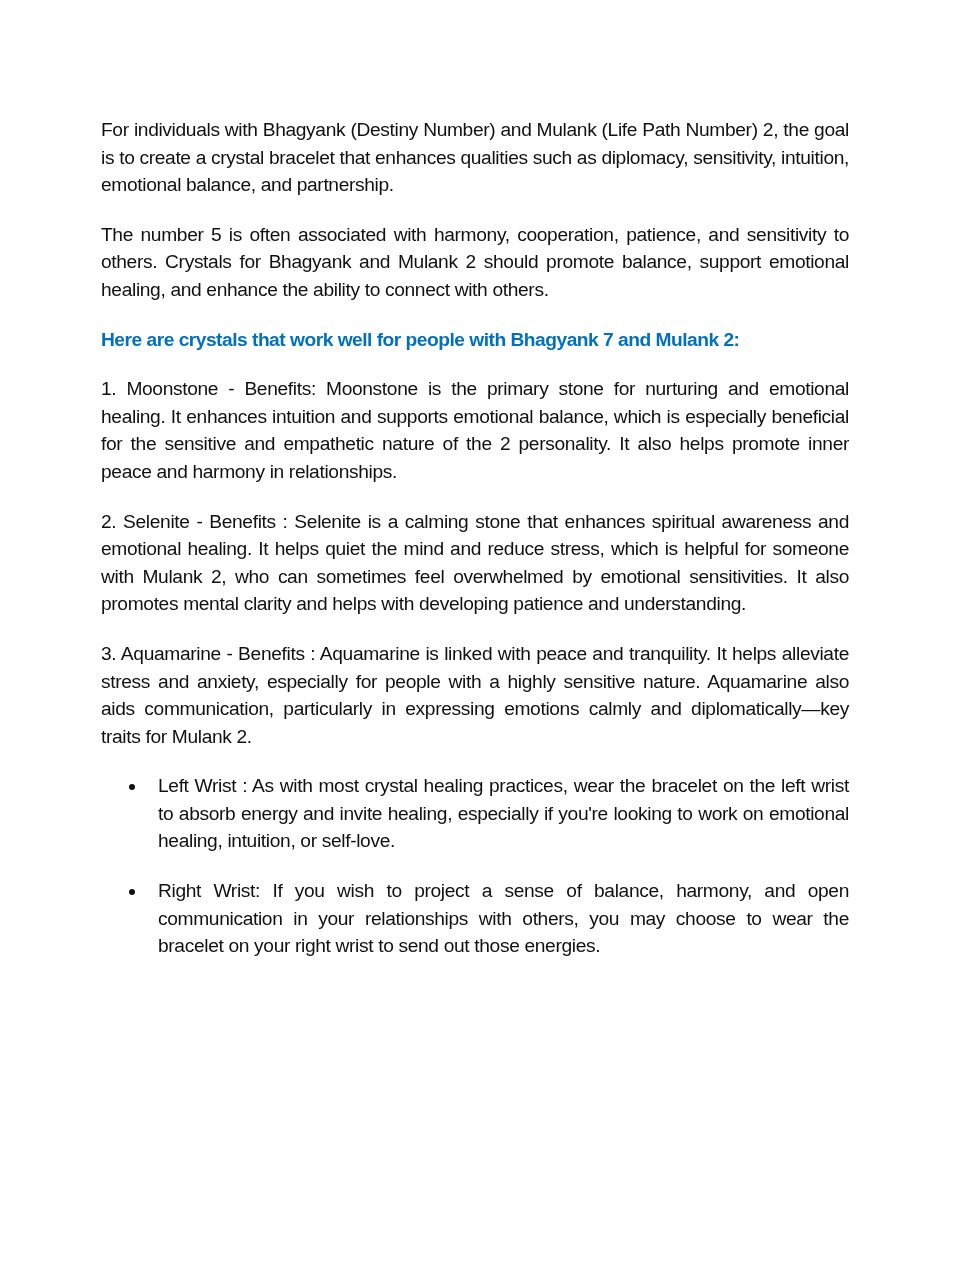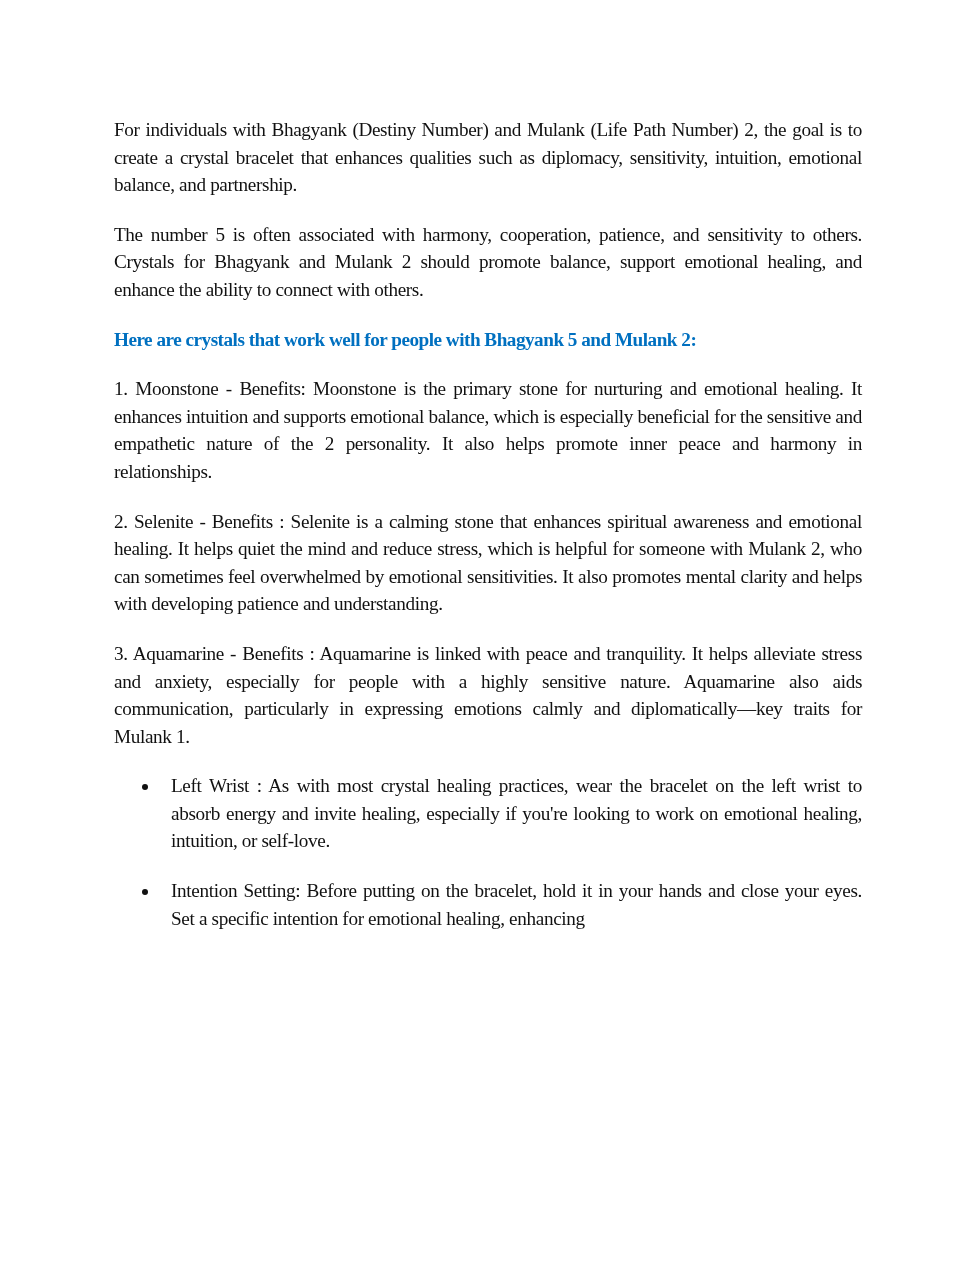--- a/index.html
+++ b/index.html
@@ -10,24 +10,23 @@
     body {
       width: 980px;
       height: 1268px;
       overflow: hidden;
       position: relative;
       font-family: "Liberation Sans", "DejaVu Sans", sans-serif;
       color: #111111;
     }
     .page {
       position: absolute;
-      left: 114px;
+      left: 101px;
       top: 116px;
       width: 748px;
-      font-family: Liberation Serif, serif;
     }
     .para {
       font-size: 19.2px;
       line-height: 27.6px;
       text-align: justify;
       margin: 0 0 22px 0;
       letter-spacing: -0.35px;
       word-spacing: 0px;
     }
     .heading {
@@ -62,30 +61,30 @@
       background: #111111;
     }
   </style>
 </head>
 <body>
 
 <div class="page">
   <p class="para">For individuals with Bhagyank (Destiny Number) and Mulank (Life Path Number) 2, the goal is to create a crystal bracelet that enhances qualities such as diplomacy, sensitivity, intuition, emotional balance, and partnership.</p>
   <p class="para">The number 5 is often associated with harmony, cooperation, patience, and sensitivity to others. Crystals for Bhagyank and Mulank 2 should promote balance, support emotional healing, and enhance the ability to connect with others.</p>
 
-  <p class="heading">Here are crystals that work well for people with Bhagyank 5 and Mulank 2:</p>
+  <p class="heading">Here are crystals that work well for people with Bhagyank 7 and Mulank 2:</p>
 
   <p class="para">1. Moonstone - Benefits: Moonstone is the primary stone for nurturing and emotional healing. It enhances intuition and supports emotional balance, which is especially beneficial for the sensitive and empathetic nature of the 2 personality. It also helps promote inner peace and harmony in relationships.</p>
   <p class="para">2. Selenite - Benefits : Selenite is a calming stone that enhances spiritual awareness and emotional healing. It helps quiet the mind and reduce stress, which is helpful for someone with Mulank 2, who can sometimes feel overwhelmed by emotional sensitivities. It also promotes mental clarity and helps with developing patience and understanding.</p>
-  <p class="para">3. Aquamarine - Benefits : Aquamarine is linked with peace and tranquility. It helps alleviate stress and anxiety, especially for people with a highly sensitive nature. Aquamarine also aids communication, particularly in expressing emotions calmly and diplomatically—key traits for Mulank 1.</p>
+  <p class="para">3. Aquamarine - Benefits : Aquamarine is linked with peace and tranquility. It helps alleviate stress and anxiety, especially for people with a highly sensitive nature. Aquamarine also aids communication, particularly in expressing emotions calmly and diplomatically—key traits for Mulank 2.</p>
 
 
   <ul class="bullets">
     <li class="bullet-item">
       <span class="bullet-dot"></span>
       <span>Left Wrist : As with most crystal healing practices, wear the bracelet on the left wrist to absorb energy and invite healing, especially if you're looking to work on emotional healing, intuition, or self-love.</span>
     </li>
     <li class="bullet-item">
       <span class="bullet-dot"></span>
-      <span>Intention Setting: Before putting on the bracelet, hold it in your hands and close your eyes. Set a specific intention for emotional healing, enhancing</span>
+      <span>Right Wrist: If you wish to project a sense of balance, harmony, and open communication in your relationships with others, you may choose to wear the bracelet on your right wrist to send out those energies.</span>
     </li>
   </ul>
 </div>
 
 </body></html>

